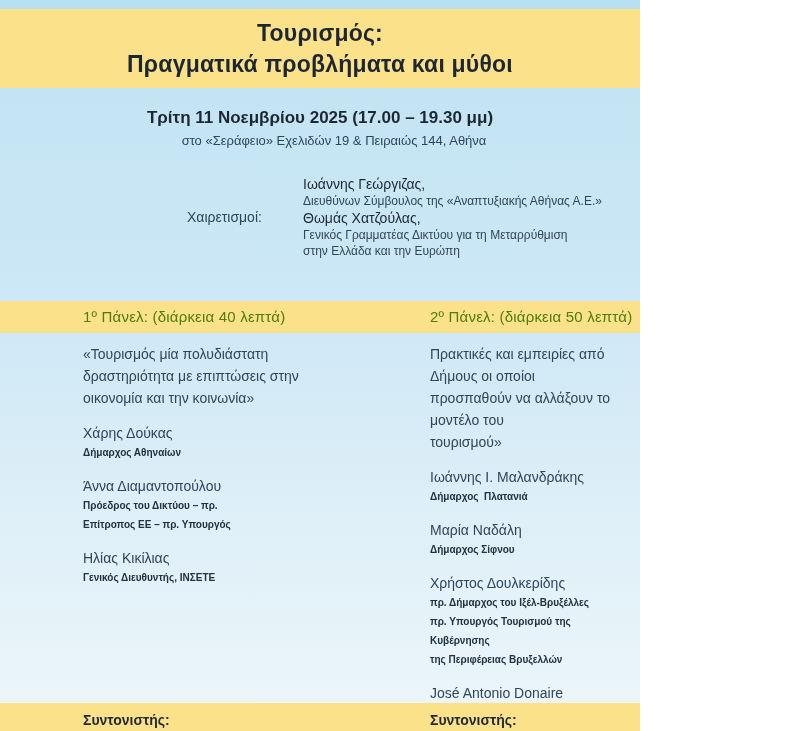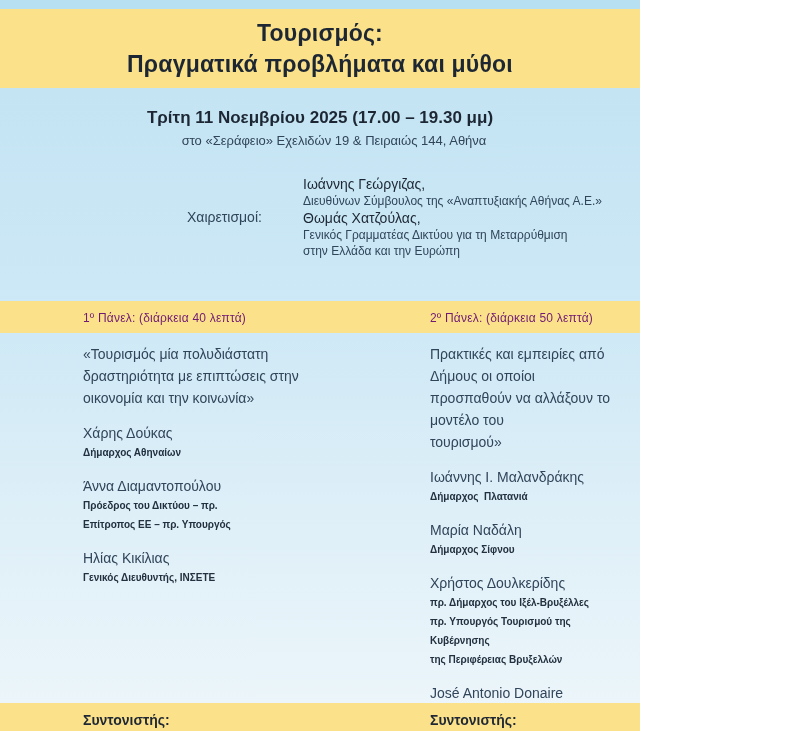--- a/index.html
+++ b/index.html
@@ -50,21 +50,21 @@
   .greetings-names{flex:1;}
   .g-name{font-size:14px;font-weight:normal;line-height:18px;color:var(--ink-dark);}
   .g-role{font-size:12px;line-height:16px;color:var(--ink-body);white-space:pre-wrap;}
 
   .panel-band{
     height:32px;flex:none;background:var(--yellow);
     display:flex;align-items:center;padding-left:83px;
   }
   .panel-band .pb-left{width:347px;flex:none;}
   .panel-band .pb-right{flex:1;}
-  .panel-header{font-size:12px;color:#701a75;letter-spacing:.2px;}
+  .panel-header{font-size:15px;color:#4d7c0f;letter-spacing:.2px;}
 
   .columns{
     flex:1;
     background:linear-gradient(180deg,#cfe9f6 0%,#e0f0f8 55%,#ebf5fa 100%);
     display:flex;padding:10px 20px 0 83px;
   }
   .col-left{width:347px;flex:none;}
   .col-right{flex:1;}
   .topic{
     font-size:14px;line-height:22px;color:var(--ink-body);

